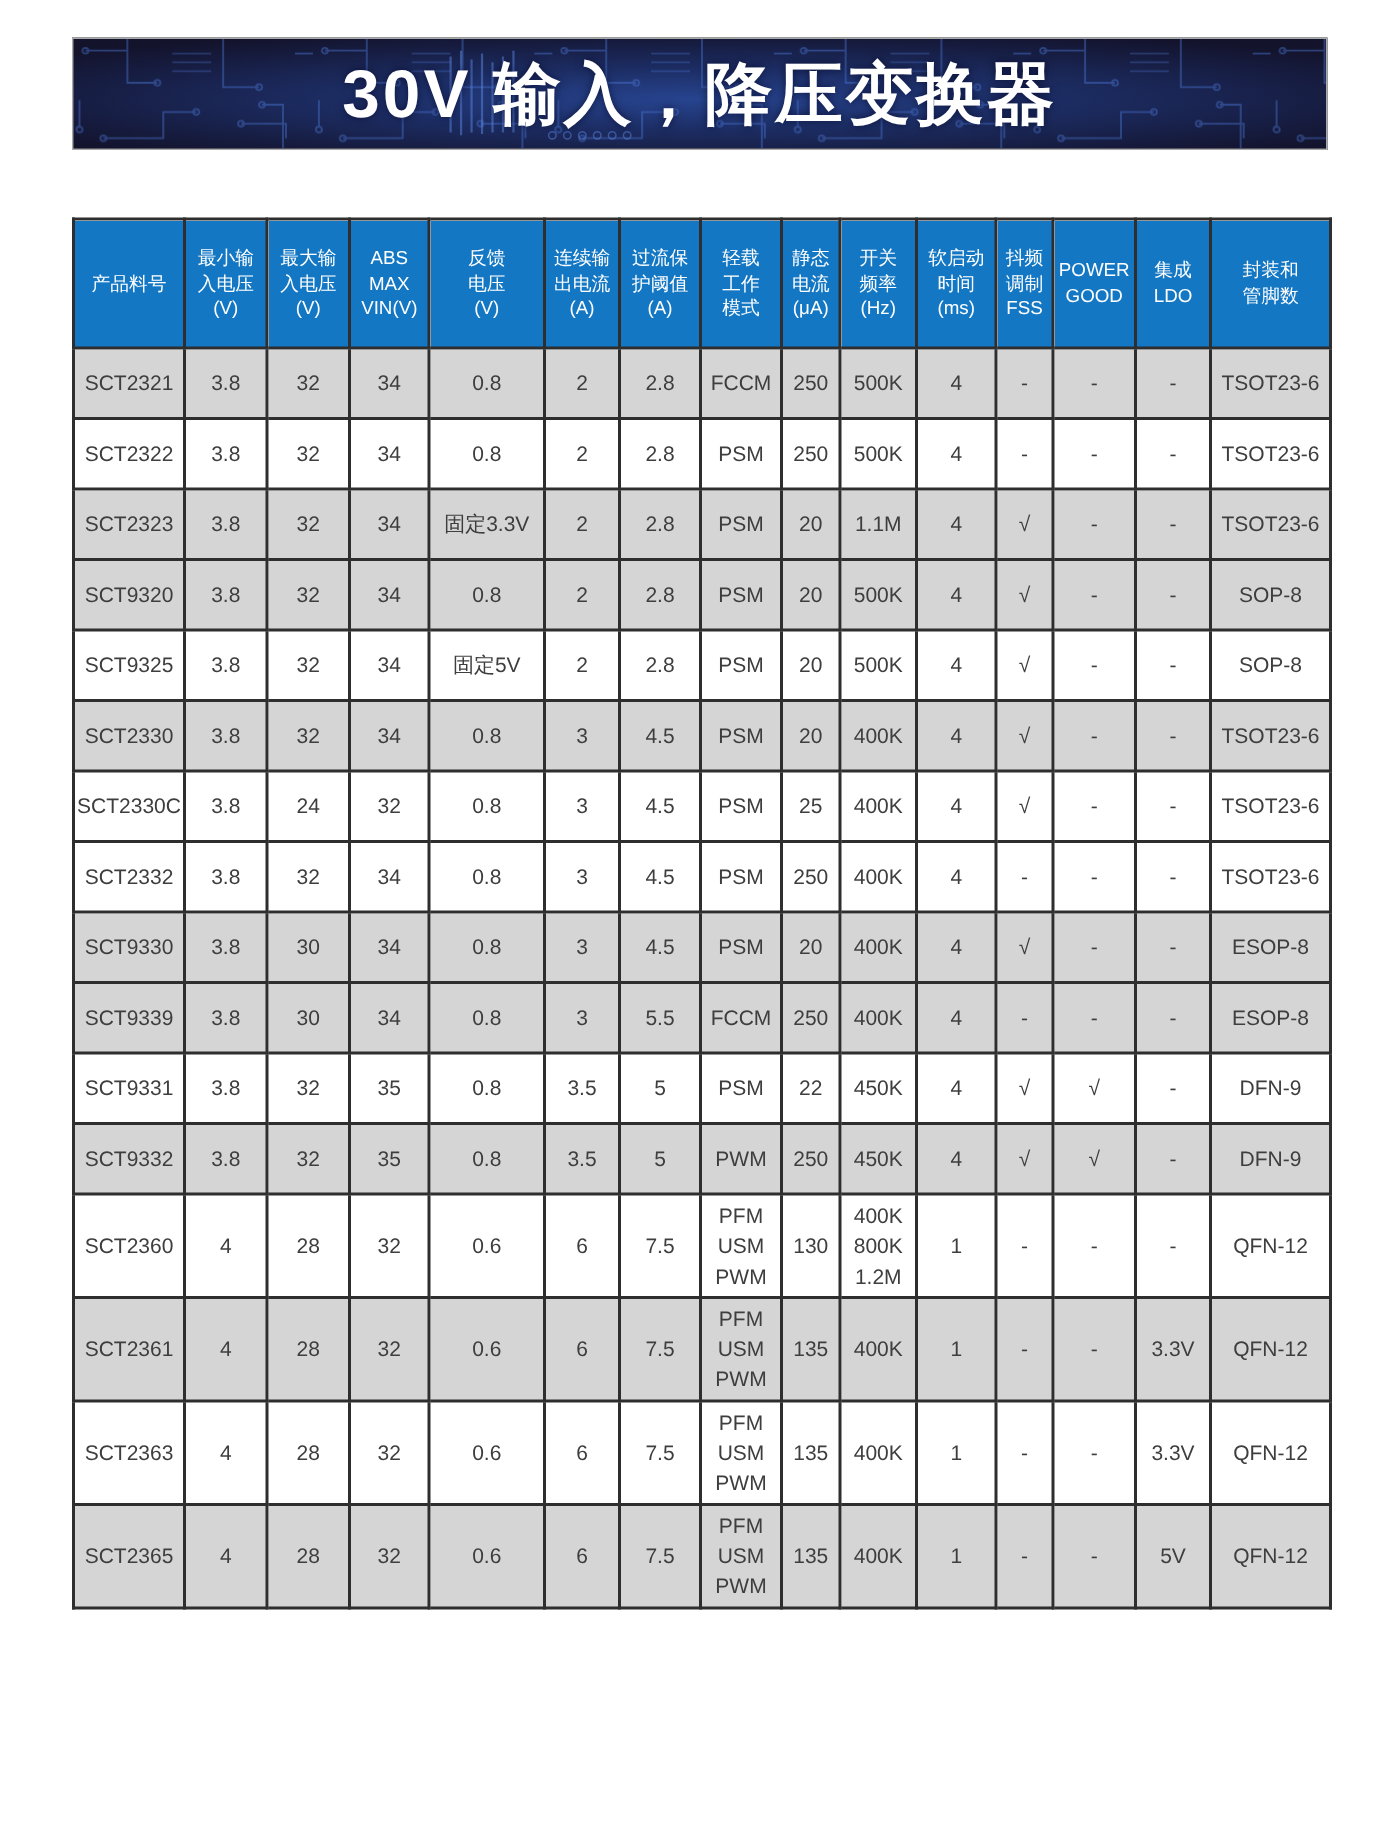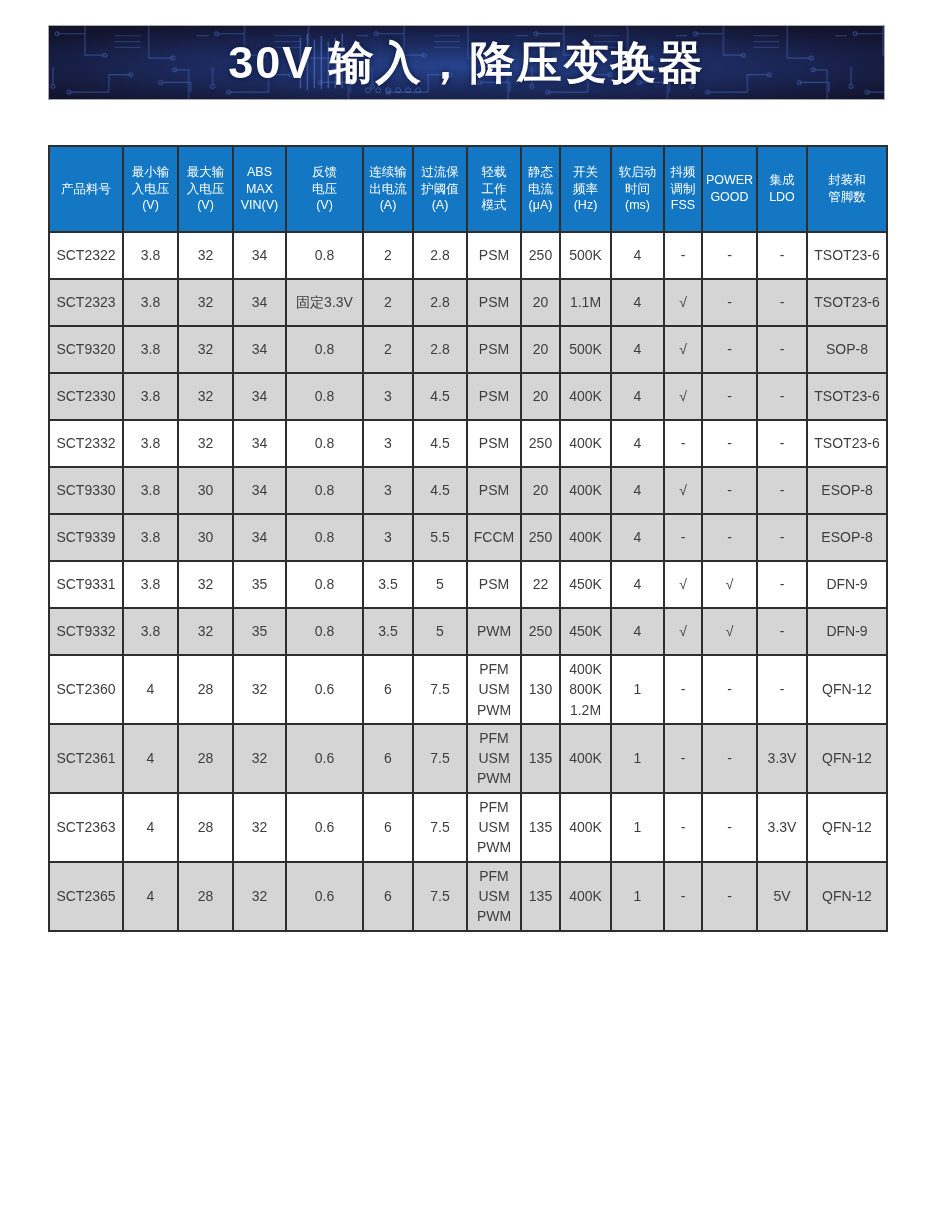--- a/index.html
+++ b/index.html
@@ -193,20 +193,37 @@
 FSS</th>
             <th>POWER
 GOOD</th>
             <th>集成
 LDO</th>
             <th>封装和
 管脚数</th>
           </tr>
       </thead>
       <tbody>
+          <tr class="alt">
+            <td>SCT2321</td>
+            <td>3.8</td>
+            <td>32</td>
+            <td>34</td>
+            <td>0.8</td>
+            <td>2</td>
+            <td>2.8</td>
+            <td>FCCM</td>
+            <td>250</td>
+            <td>500K</td>
+            <td>4</td>
+            <td>-</td>
+            <td>-</td>
+            <td>-</td>
+            <td>TSOT23-6</td>
+          </tr>
           <tr>
             <td>SCT2322</td>
             <td>3.8</td>
             <td>32</td>
             <td>34</td>
             <td>0.8</td>
             <td>2</td>
             <td>2.8</td>
             <td>PSM</td>
             <td>250</td>
@@ -244,30 +261,64 @@
             <td>2.8</td>
             <td>PSM</td>
             <td>20</td>
             <td>500K</td>
             <td>4</td>
             <td>√</td>
             <td>-</td>
             <td>-</td>
             <td>SOP-8</td>
           </tr>
+          <tr>
+            <td>SCT9325</td>
+            <td>3.8</td>
+            <td>32</td>
+            <td>34</td>
+            <td>固定5V</td>
+            <td>2</td>
+            <td>2.8</td>
+            <td>PSM</td>
+            <td>20</td>
+            <td>500K</td>
+            <td>4</td>
+            <td>√</td>
+            <td>-</td>
+            <td>-</td>
+            <td>SOP-8</td>
+          </tr>
           <tr class="alt">
             <td>SCT2330</td>
             <td>3.8</td>
             <td>32</td>
             <td>34</td>
             <td>0.8</td>
             <td>3</td>
             <td>4.5</td>
             <td>PSM</td>
             <td>20</td>
+            <td>400K</td>
+            <td>4</td>
+            <td>√</td>
+            <td>-</td>
+            <td>-</td>
+            <td>TSOT23-6</td>
+          </tr>
+          <tr>
+            <td>SCT2330C</td>
+            <td>3.8</td>
+            <td>24</td>
+            <td>32</td>
+            <td>0.8</td>
+            <td>3</td>
+            <td>4.5</td>
+            <td>PSM</td>
+            <td>25</td>
             <td>400K</td>
             <td>4</td>
             <td>√</td>
             <td>-</td>
             <td>-</td>
             <td>TSOT23-6</td>
           </tr>
           <tr>
             <td>SCT2332</td>
             <td>3.8</td>

